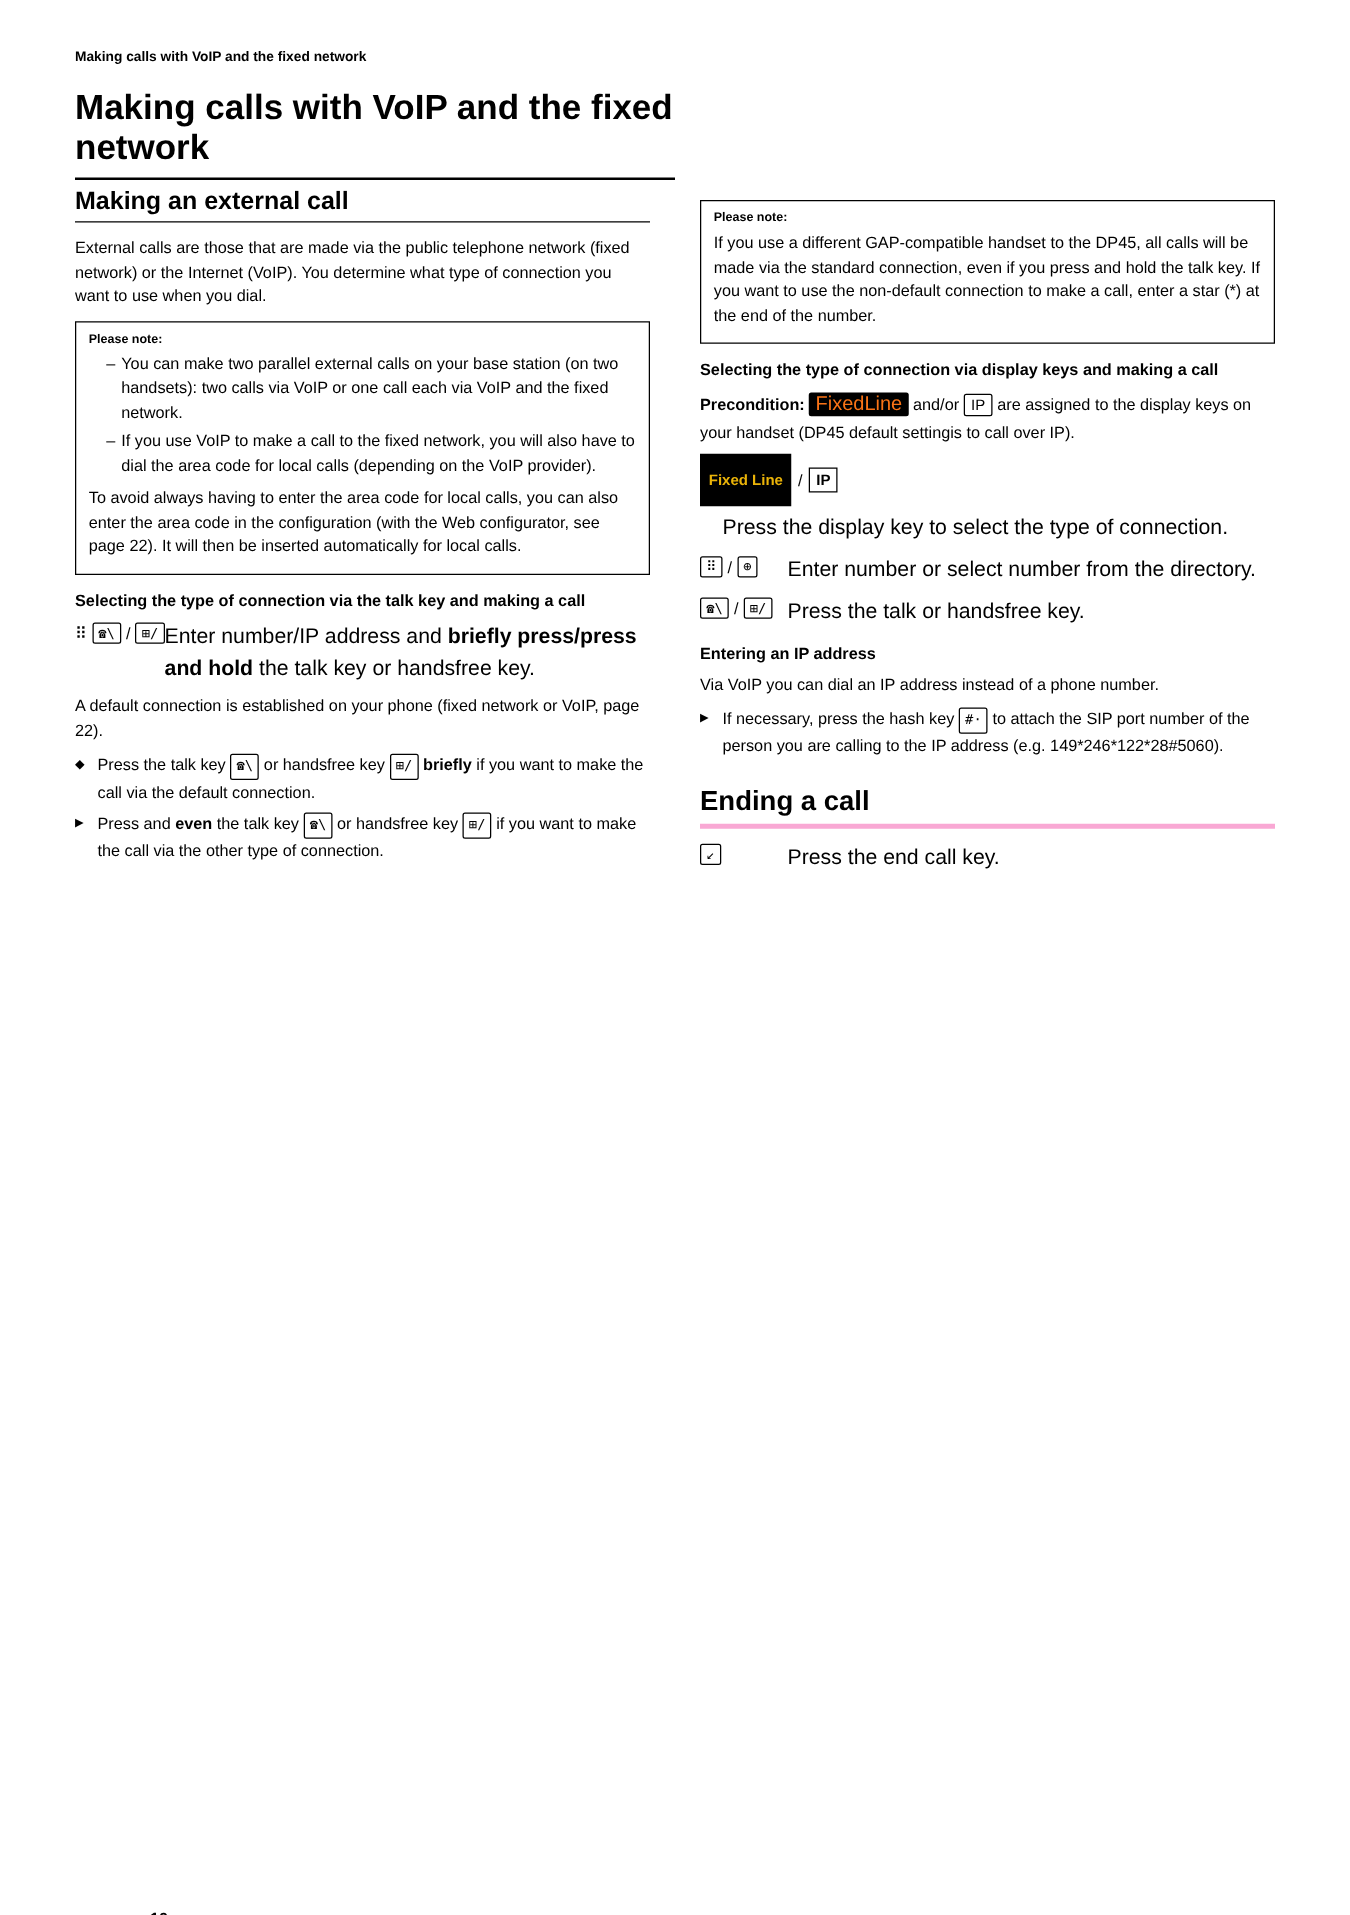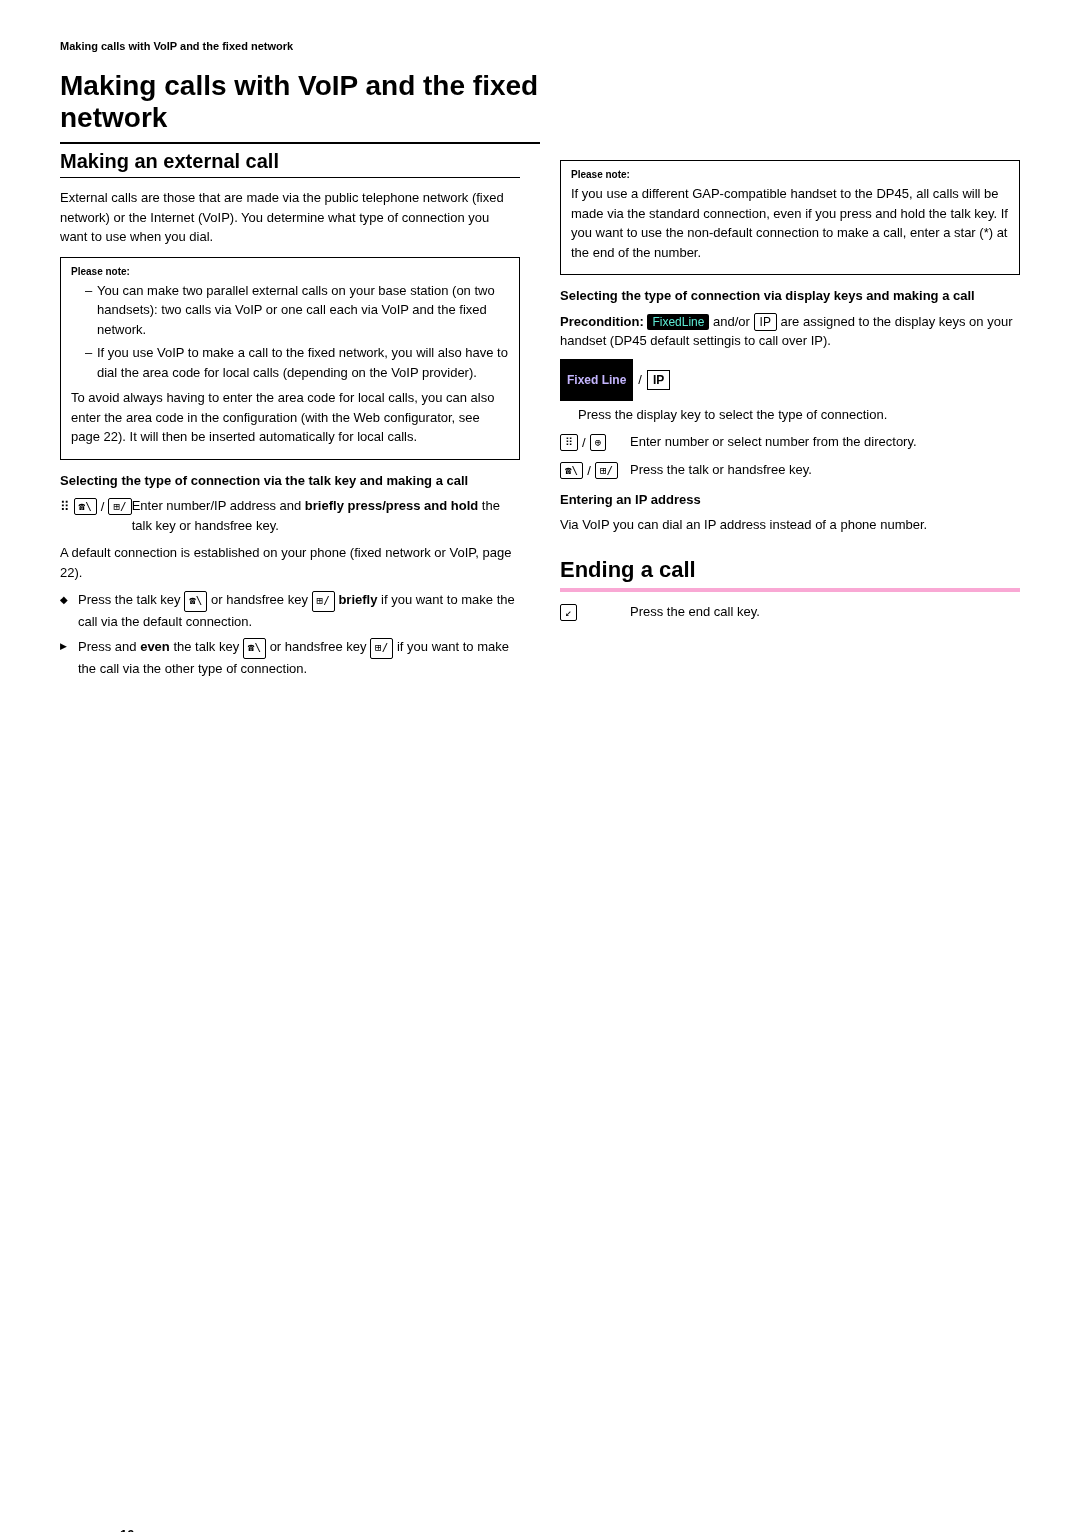--- a/index.html
+++ b/index.html
@@ -106,21 +106,21 @@
     .icon-box {
       border: 1px solid #000;
       padding: 1px 4px;
       font-size: 11px;
       font-family: monospace;
       display: inline-block;
       border-radius: 2px;
     }
     .icon-desc {
       flex: 1;
-      font-size: 13px;
+      font-size: 17px;
       line-height: 1.5;
     }
     .bullet-list {
       margin: 6px 0;
       padding-left: 0;
     }
     .bullet-list li {
       font-size: 13px;
       line-height: 1.5;
       margin-bottom: 6px;
@@ -138,42 +138,42 @@
     .bullet-arrow::before {
       content: "▶";
       position: absolute;
       left: 0;
       font-size: 9px;
       top: 3px;
     }
     .bold { font-weight: bold; }
     .highlight-box {
       background: #000;
-      color: #5eead4;
+      color: #f97316;
       padding: 1px 5px;
-      font-size: 12px;
+      font-size: 16px;
       display: inline;
       border-radius: 2px;
     }
     .highlight-box-outline {
       border: 1px solid #000;
       padding: 1px 5px;
       font-size: 12px;
       display: inline;
       border-radius: 2px;
     }
     .fixed-line-bar {
       display: flex;
       align-items: center;
       gap: 5px;
       margin: 6px 0 4px 0;
     }
     .fixed-line-label {
       background: #000;
-      color: #c4b5fd;
+      color: #eab308;
       padding: 14px 7px;
       font-size: 12px;
       font-weight: bold;
     }
     .ip-label {
       border: 1px solid #000;
       padding: 2px 5px;
       font-size: 12px;
       font-weight: bold;
     }
@@ -305,20 +305,23 @@
           <span class="icon-box">⊞/</span>
         </div>
         <div class="icon-desc">Press the talk or handsfree key.</div>
       </div>
 
       <div class="subsection-title">Entering an IP address</div>
 
       <p>Via VoIP you can dial an IP address instead of a phone number.</p>
 
       <ul class="bullet-list">
+        <li class="bullet-arrow">
+          If necessary, press the hash key <span class="icon-box">#·</span> to attach the SIP port number of the person you are calling to the IP address (e.g. 149*246*122*28#5060).
+        </li>
       </ul>
 
 
 
       <div class="section-ending">Ending a call</div>
 
       <div class="icon-row">
         <div class="icon-area">
           <span class="icon-box">↙</span>
         </div>

